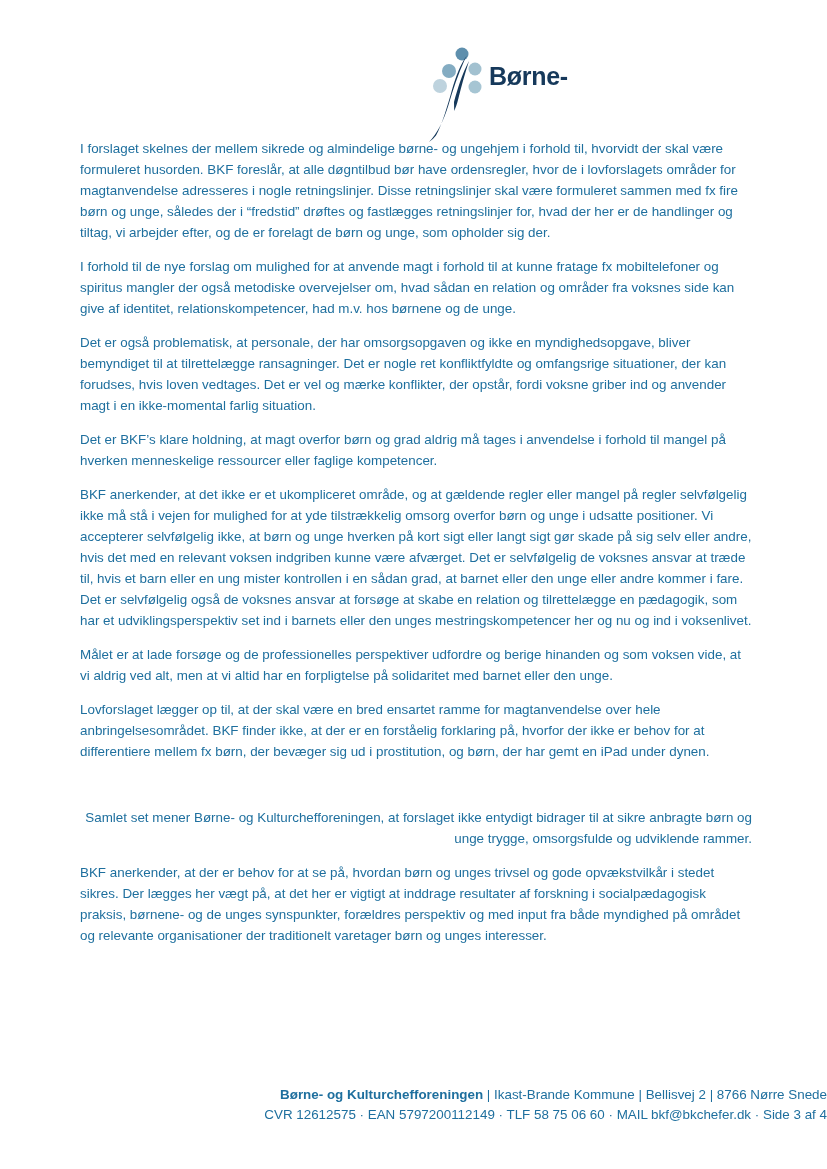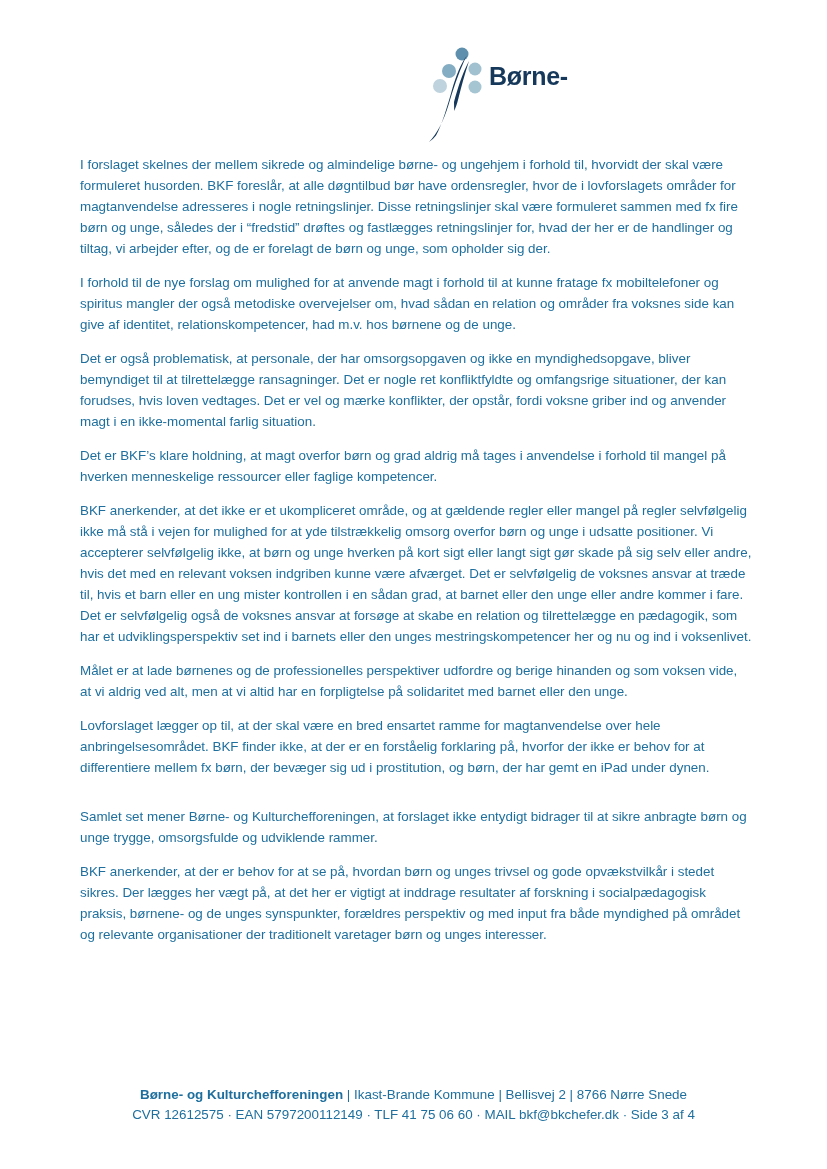--- a/index.html
+++ b/index.html
@@ -38,39 +38,40 @@
     font-size:25px;
     line-height:28px;
     letter-spacing:-0.3px;
     color:var(--logo-navy);
     white-space:nowrap;
   }
   
   .letter-body{
     position:absolute;
     left:80px;
-    top:154px;
+    top:138px;
     width:672px;
     color:var(--body-text);
     font-size:13.4px;
     line-height:21px;
   }
   .letter-body p{
     margin:0 0 13px 0;
   }
   .letter-body p.extra-gap{
-    margin-top:28px;
+    margin-top:45px;
+    text-align:right;
   }
   
   .page-footer{
     position:absolute;
     left:0;
     right:0;
     top:1085px;
-    text-align:center;
+    text-align:right;
     color:var(--body-text);
     font-size:13.4px;
     line-height:20px;
   }
   .page-footer p{margin:0;}
   .page-footer .org-bold{font-weight:bold;}
 </style>
 </head>
 <body>
 
@@ -90,24 +91,24 @@
       <div>Børne-</div>
     </div>
   </header>
 
   <main class="letter-body">
     <p>I forslaget skelnes der mellem sikrede og almindelige børne- og ungehjem i forhold til, hvorvidt der skal være formuleret husorden. BKF foreslår, at alle døgntilbud bør have ordensregler, hvor de i lovforslagets områder for magtanvendelse adresseres i nogle retningslinjer. Disse retningslinjer skal være formuleret sammen med fx fire børn og unge, således der i “fredstid” drøftes og fastlægges retningslinjer for, hvad der her er de handlinger og tiltag, vi arbejder efter, og de er forelagt de børn og unge, som opholder sig der.</p>
     <p>I forhold til de nye forslag om mulighed for at anvende magt i forhold til at kunne fratage fx mobiltelefoner og spiritus mangler der også metodiske overvejelser om, hvad sådan en relation og områder fra voksnes side kan give af identitet, relationskompetencer, had m.v. hos børnene og de unge.</p>
     <p>Det er også problematisk, at personale, der har omsorgsopgaven og ikke en myndighedsopgave, bliver bemyndiget til at tilrettelægge ransagninger. Det er nogle ret konfliktfyldte og omfangsrige situationer, der kan forudses, hvis loven vedtages. Det er vel og mærke konflikter, der opstår, fordi voksne griber ind og anvender magt i en ikke-momental farlig situation.</p>
     <p>Det er BKF’s klare holdning, at magt overfor børn og grad aldrig må tages i anvendelse i forhold til mangel på hverken menneskelige ressourcer eller faglige kompetencer.</p>
     <p>BKF anerkender, at det ikke er et ukompliceret område, og at gældende regler eller mangel på regler selvfølgelig ikke må stå i vejen for mulighed for at yde tilstrækkelig omsorg overfor børn og unge i udsatte positioner. Vi accepterer selvfølgelig ikke, at børn og unge hverken på kort sigt eller langt sigt gør skade på sig selv eller andre, hvis det med en relevant voksen indgriben kunne være afværget. Det er selvfølgelig de voksnes ansvar at træde til, hvis et barn eller en ung mister kontrollen i en sådan grad, at barnet eller den unge eller andre kommer i fare. Det er selvfølgelig også de voksnes ansvar at forsøge at skabe en relation og tilrettelægge en pædagogik, som har et udviklingsperspektiv set ind i barnets eller den unges mestringskompetencer her og nu og ind i voksenlivet.</p>
-    <p>Målet er at lade børnenes og de professionelles perspektiver udfordre og berige hinanden og som voksen vide, at vi aldrig ved alt, men at vi altid har en forpligtelse på solidaritet med barnet eller den unge.</p>
+    <p>Målet er at lade forsøge og de professionelles perspektiver udfordre og berige hinanden og som voksen vide, at vi aldrig ved alt, men at vi altid har en forpligtelse på solidaritet med barnet eller den unge.</p>
     <p>Lovforslaget lægger op til, at der skal være en bred ensartet ramme for magtanvendelse over hele anbringelsesområdet. BKF finder ikke, at der er en forståelig forklaring på, hvorfor der ikke er behov for at differentiere mellem fx børn, der bevæger sig ud i prostitution, og børn, der har gemt en iPad under dynen.</p>
     <p class="extra-gap">Samlet set mener Børne- og Kulturchefforeningen, at forslaget ikke entydigt bidrager til at sikre anbragte børn og unge trygge, omsorgsfulde og udviklende rammer.</p>
     <p>BKF anerkender, at der er behov for at se på, hvordan børn og unges trivsel og gode opvækstvilkår i stedet sikres. Der lægges her vægt på, at det her er vigtigt at inddrage resultater af forskning i socialpædagogisk praksis, børnene- og de unges synspunkter, forældres perspektiv og med input fra både myndighed på området og relevante organisationer der traditionelt varetager børn og unges interesser.</p>
   </main>
 
   <footer class="page-footer">
     <p><span class="org-bold">Børne- og Kulturchefforeningen</span><span> | Ikast-Brande Kommune | Bellisvej 2 | 8766 Nørre Snede</span></p>
-    <p>CVR 12612575 · EAN 5797200112149 · TLF 41 75 06 60 · MAIL bkf@bkchefer.dk · Side 3 af 4</p>
+    <p>CVR 12612575 · EAN 5797200112149 · TLF 58 75 06 60 · MAIL bkf@bkchefer.dk · Side 3 af 4</p>
   </footer>
 
 </div>
 
 </body></html>

